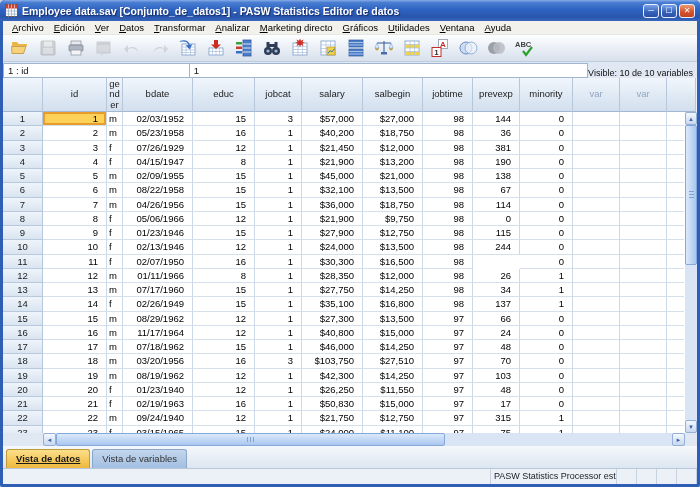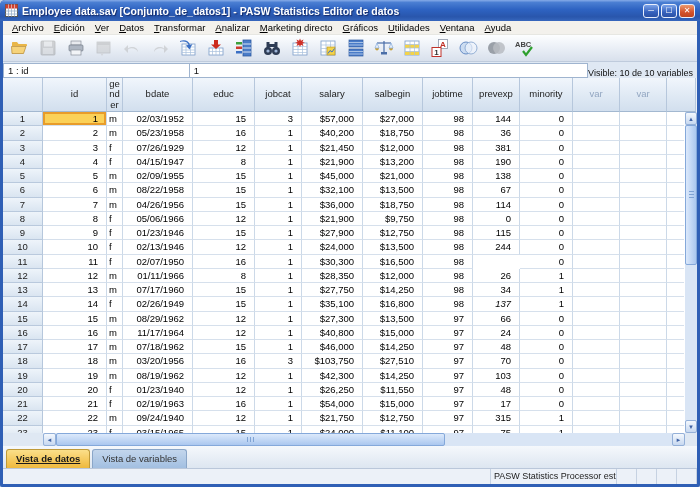--- a/index.html
+++ b/index.html
@@ -532,21 +532,21 @@
         <div class="grow">
           <div class="rn">14</div>
           <div class="dcell a-right" style="width: 64px;">14</div>
           <div class="dcell a-left" style="width: 16px;">f</div>
           <div class="dcell a-right" style="width: 70px;">02/26/1949</div>
           <div class="dcell a-right" style="width: 62px;">15</div>
           <div class="dcell a-right" style="width: 47px;">1</div>
           <div class="dcell a-right" style="width: 61px;">$35,100</div>
           <div class="dcell a-right" style="width: 60px;">$16,800</div>
           <div class="dcell a-right" style="width: 50px;">98</div>
-          <div class="dcell a-right" style="width: 47px; font-style: italic;">137</div>
+          <div class="dcell a-right" style="width: 47px;">137</div>
           <div class="dcell a-right" style="width: 53px;">1</div>
           <div class="dcell a-left" style="width: 47px;"></div>
           <div class="dcell a-left" style="width: 47px;"></div>
           <div class="dcell" style="width: 17px; border-right: none;"></div>
         </div>
         <div class="grow">
           <div class="rn">15</div>
           <div class="dcell a-right" style="width: 64px;">15</div>
           <div class="dcell a-left" style="width: 16px;">m</div>
           <div class="dcell a-right" style="width: 70px;">08/29/1962</div>
@@ -641,21 +641,21 @@
           <div class="dcell a-left" style="width: 47px;"></div>
           <div class="dcell" style="width: 17px; border-right: none;"></div>
         </div>
         <div class="grow">
           <div class="rn">21</div>
           <div class="dcell a-right" style="width: 64px;">21</div>
           <div class="dcell a-left" style="width: 16px;">f</div>
           <div class="dcell a-right" style="width: 70px;">02/19/1963</div>
           <div class="dcell a-right" style="width: 62px;">16</div>
           <div class="dcell a-right" style="width: 47px;">1</div>
-          <div class="dcell a-right" style="width: 61px;">$54,000</div>
+          <div class="dcell a-right" style="width: 61px;">$50,830</div>
           <div class="dcell a-right" style="width: 60px;">$15,000</div>
           <div class="dcell a-right" style="width: 50px;">97</div>
           <div class="dcell a-right" style="width: 47px;">17</div>
           <div class="dcell a-right" style="width: 53px;">0</div>
           <div class="dcell a-left" style="width: 47px;"></div>
           <div class="dcell a-left" style="width: 47px;"></div>
           <div class="dcell" style="width: 17px; border-right: none;"></div>
         </div>
         <div class="grow">
           <div class="rn">22</div>

